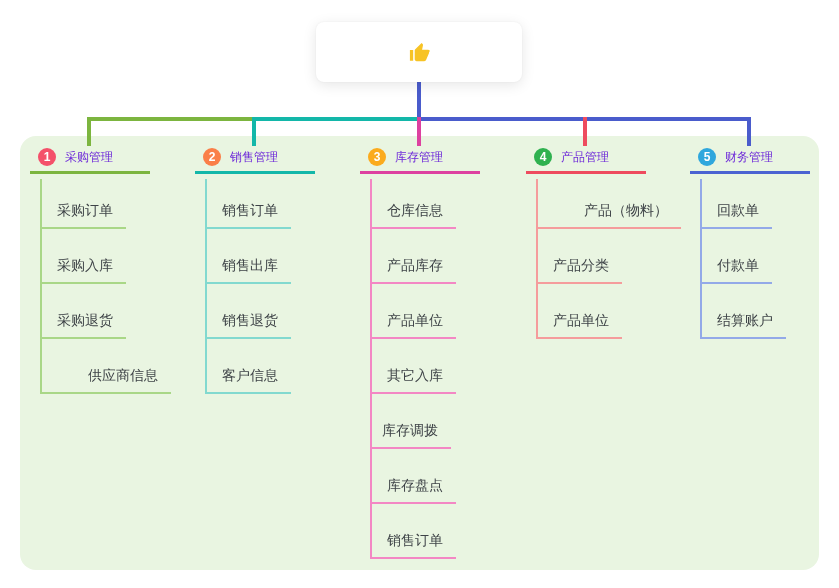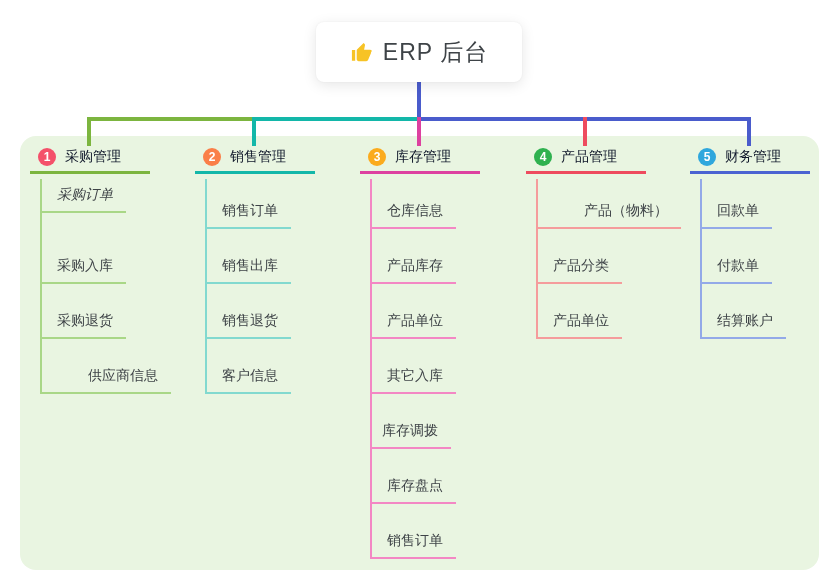--- a/index.html
+++ b/index.html
@@ -24,60 +24,59 @@
   .line { position:absolute; z-index:1; }
   .branch-header {
     position:absolute; width:120px; display:flex; align-items:center; gap:9px;
     padding:2px 0 5px 8px; cursor:pointer; z-index:2;
   }
   .badge {
     width:18px; height:18px; border-radius:50%; flex:0 0 18px;
     color:#ffffff; font-size:12px; line-height:18px; text-align:center;
     font-weight:bold;
   }
-  .branch-title { font-size:14px; font-weight:500; color:#0f172a; white-space:nowrap; }
+  .branch-title { font-size:12px; font-weight:500; color:#6d28d9; white-space:nowrap; }
   .child-item {
     position:absolute; font-size:14px; line-height:16px; color:#3e4347;
     padding:0 13px 9px 17px; white-space:nowrap; cursor:pointer; z-index:2;
   }
   .vline { position:absolute; width:2px; z-index:1; }
 </style>
 </head>
 <body>
 
 <div id="canvas">
   <div id="panel" style="background: rgb(233, 245, 225);"></div>
 
   <div id="root-card">
     <span style="display:inline-flex;">
       <svg id="thumb-svg" width="23" height="23" viewBox="0 0 24 24">
         <path id="thumb-path" d="M2 9.5h3.4v11H2zM23 11c0-1.1-.9-2-2-2h-6.31l.95-4.57.03-.32c0-.41-.17-.79-.44-1.06L14.17 2 7.58 8.59C7.22 8.95 7 9.45 7 10v9c0 1.1.9 2 2 2h8c.83 0 1.54-.5 1.84-1.22l3.02-7.05c.09-.23.14-.47.14-.73V11z" fill="#f7c325"></path>
       </svg>
     </span>
-    <span class="root-label">ERP 后台</span>
   </div>
 
   <div id="connectors">
       <div class="line" style="left: 417px; top: 82px; width: 4px; height: 39px; background: rgb(74, 92, 204);"></div>
       <div class="line" style="left: 87px; top: 117px; width: 167px; height: 4px; background: rgb(124, 181, 63);"></div>
       <div class="line" style="left: 252px; top: 117px; width: 167px; height: 4px; background: rgb(19, 183, 169);"></div>
       <div class="line" style="left: 419px; top: 117px; width: 332px; height: 4px; background: rgb(74, 92, 204);"></div>
       <div class="line" style="left: 87px; top: 117px; width: 4px; height: 29px; background: rgb(124, 181, 63);"></div>
       <div class="line" style="left: 252px; top: 117px; width: 4px; height: 29px; background: rgb(19, 183, 169);"></div>
       <div class="line" style="left: 417px; top: 117px; width: 4px; height: 29px; background: rgb(221, 65, 160);"></div>
       <div class="line" style="left: 583px; top: 117px; width: 4px; height: 29px; background: rgb(238, 75, 94);"></div>
       <div class="line" style="left: 747px; top: 117px; width: 4px; height: 29px; background: rgb(74, 92, 204);"></div>
     </div>
   <div id="branches">
       <div class="branch-header" style="left: 30px; top: 146px; border-bottom: 3px solid rgb(124, 181, 63);">
         <span class="badge" style="background: rgb(244, 80, 106);">1</span>
         <span class="branch-title">采购管理</span>
       </div>
       <div class="vline" style="left: 40px; top: 179px; height: 215px; background: rgb(169, 215, 135);"></div>
-      <div class="child-item" style="left: 40px; top: 186px; border-bottom: 2px solid rgb(169, 215, 135); font-style: italic;">采购订单</div>
+      <div class="child-item" style="left: 40px; top: 202px; border-bottom: 2px solid rgb(169, 215, 135);">采购订单</div>
       <div class="child-item" style="left: 40px; top: 257px; border-bottom: 2px solid rgb(169, 215, 135);">采购入库</div>
       <div class="child-item" style="left: 40px; top: 312px; border-bottom: 2px solid rgb(169, 215, 135);">采购退货</div>
       <div class="child-item" style="left: 40px; top: 367px; border-bottom: 2px solid rgb(169, 215, 135); padding-left: 48px;">供应商信息</div>
       <div class="branch-header" style="left: 195px; top: 146px; border-bottom: 3px solid rgb(19, 183, 169);">
         <span class="badge" style="background: rgb(250, 127, 72);">2</span>
         <span class="branch-title">销售管理</span>
       </div>
       <div class="vline" style="left: 205px; top: 179px; height: 215px; background: rgb(130, 217, 207);"></div>
       <div class="child-item" style="left: 205px; top: 202px; border-bottom: 2px solid rgb(130, 217, 207);">销售订单</div>
       <div class="child-item" style="left: 205px; top: 257px; border-bottom: 2px solid rgb(130, 217, 207);">销售出库</div>

